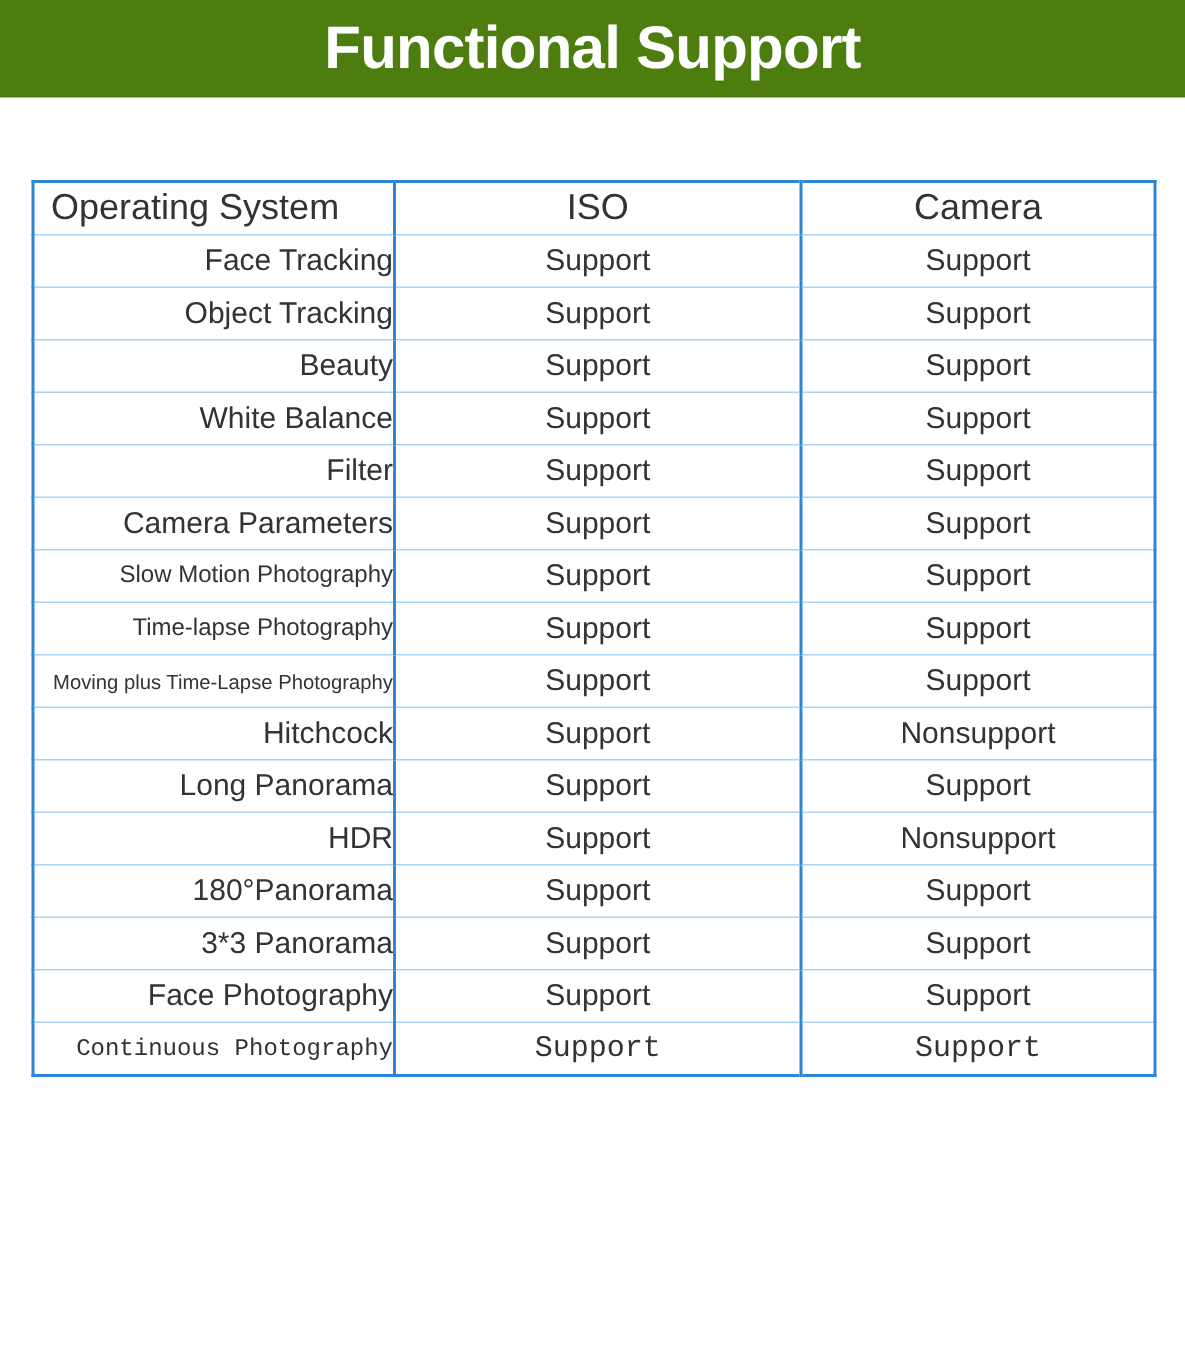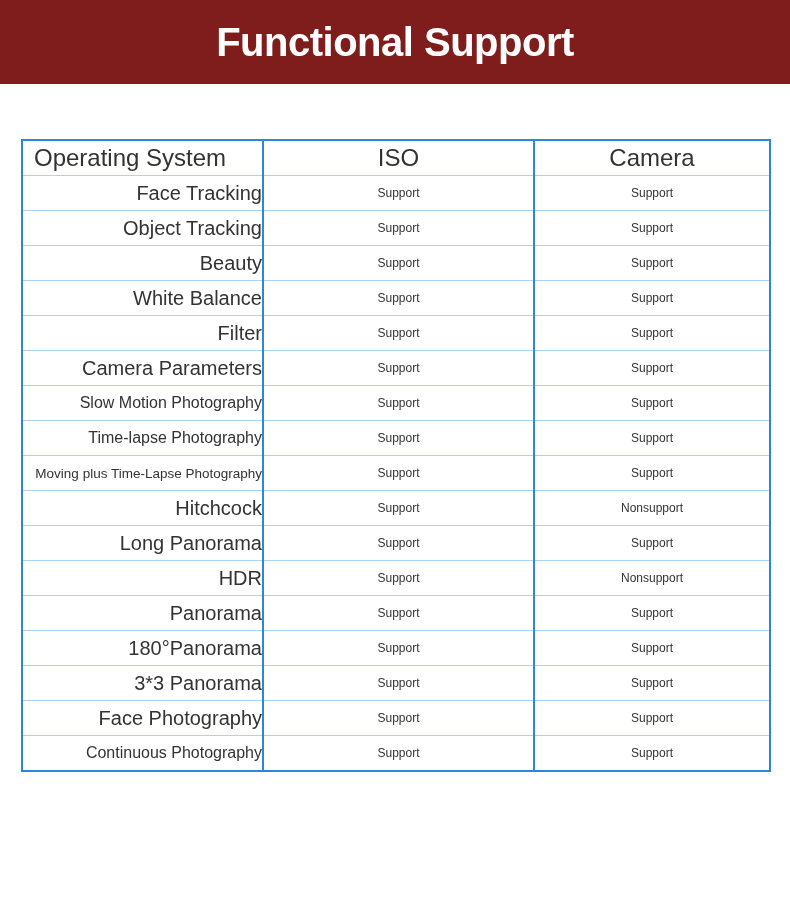--- a/index.html
+++ b/index.html
@@ -6,22 +6,22 @@
   body {
     width: 790px;
     height: 913px;
     background: #ffffff;
     font-family: "Liberation Sans", "DejaVu Sans", sans-serif;
     color: #333333;
     overflow: hidden;
   }
   .banner {
     width: 790px;
-    height: 84px;
-    background: #7f1d1d;
+    height: 65px;
+    background: #4d7c0f;
     display: flex;
     align-items: center;
     justify-content: center;
   }
   .banner h1 {
     margin: 0;
     color: #ffffff;
     font-size: 40px;
     font-weight: 600;
     letter-spacing: -0.5px;
@@ -41,32 +41,32 @@
   col.c3 { width: 236px; }
   th, td {
     height: 34px;
     padding: 0;
     border-bottom: 1px solid #abd4f4;
     font-weight: 400;
     color: #333333;
     white-space: nowrap;
     overflow: hidden;
   }
-  tr:last-child td { border-bottom: none; }
+  tr:last-child td { border-bottom: none; font-family: Liberation Mono, monospace; }
   th:nth-child(1), td:nth-child(1),
   th:nth-child(2), td:nth-child(2) {
     border-right: 2px solid #2e86d6;
   }
   .feature {
     text-align: right;
     padding-left: 11px;
   }
   thead th { font-size: 24px; text-align: center; }
   thead th.feature { text-align: left; }
-  td.val { text-align: center; font-size: 12px; }
+  td.val { text-align: center; font-size: 20px; }
   td.lg { font-size: 20px; }
   td.md { font-size: 16px; }
   td.sm { font-size: 13.5px; }
 </style>
 </head>
 <body>
 
 <div class="banner">
   <h1>Functional Support</h1>
 </div>
@@ -140,25 +140,20 @@
           <td class="feature lg">Long Panorama</td>
           <td class="val">Support</td>
           <td class="val">Support</td>
         </tr>
         <tr>
           <td class="feature lg">HDR</td>
           <td class="val">Support</td>
           <td class="val">Nonsupport</td>
         </tr>
         <tr>
-          <td class="feature lg">Panorama</td>
-          <td class="val">Support</td>
-          <td class="val">Support</td>
-        </tr>
-        <tr>
           <td class="feature lg">180°Panorama</td>
           <td class="val">Support</td>
           <td class="val">Support</td>
         </tr>
         <tr>
           <td class="feature lg">3*3 Panorama</td>
           <td class="val">Support</td>
           <td class="val">Support</td>
         </tr>
         <tr>

